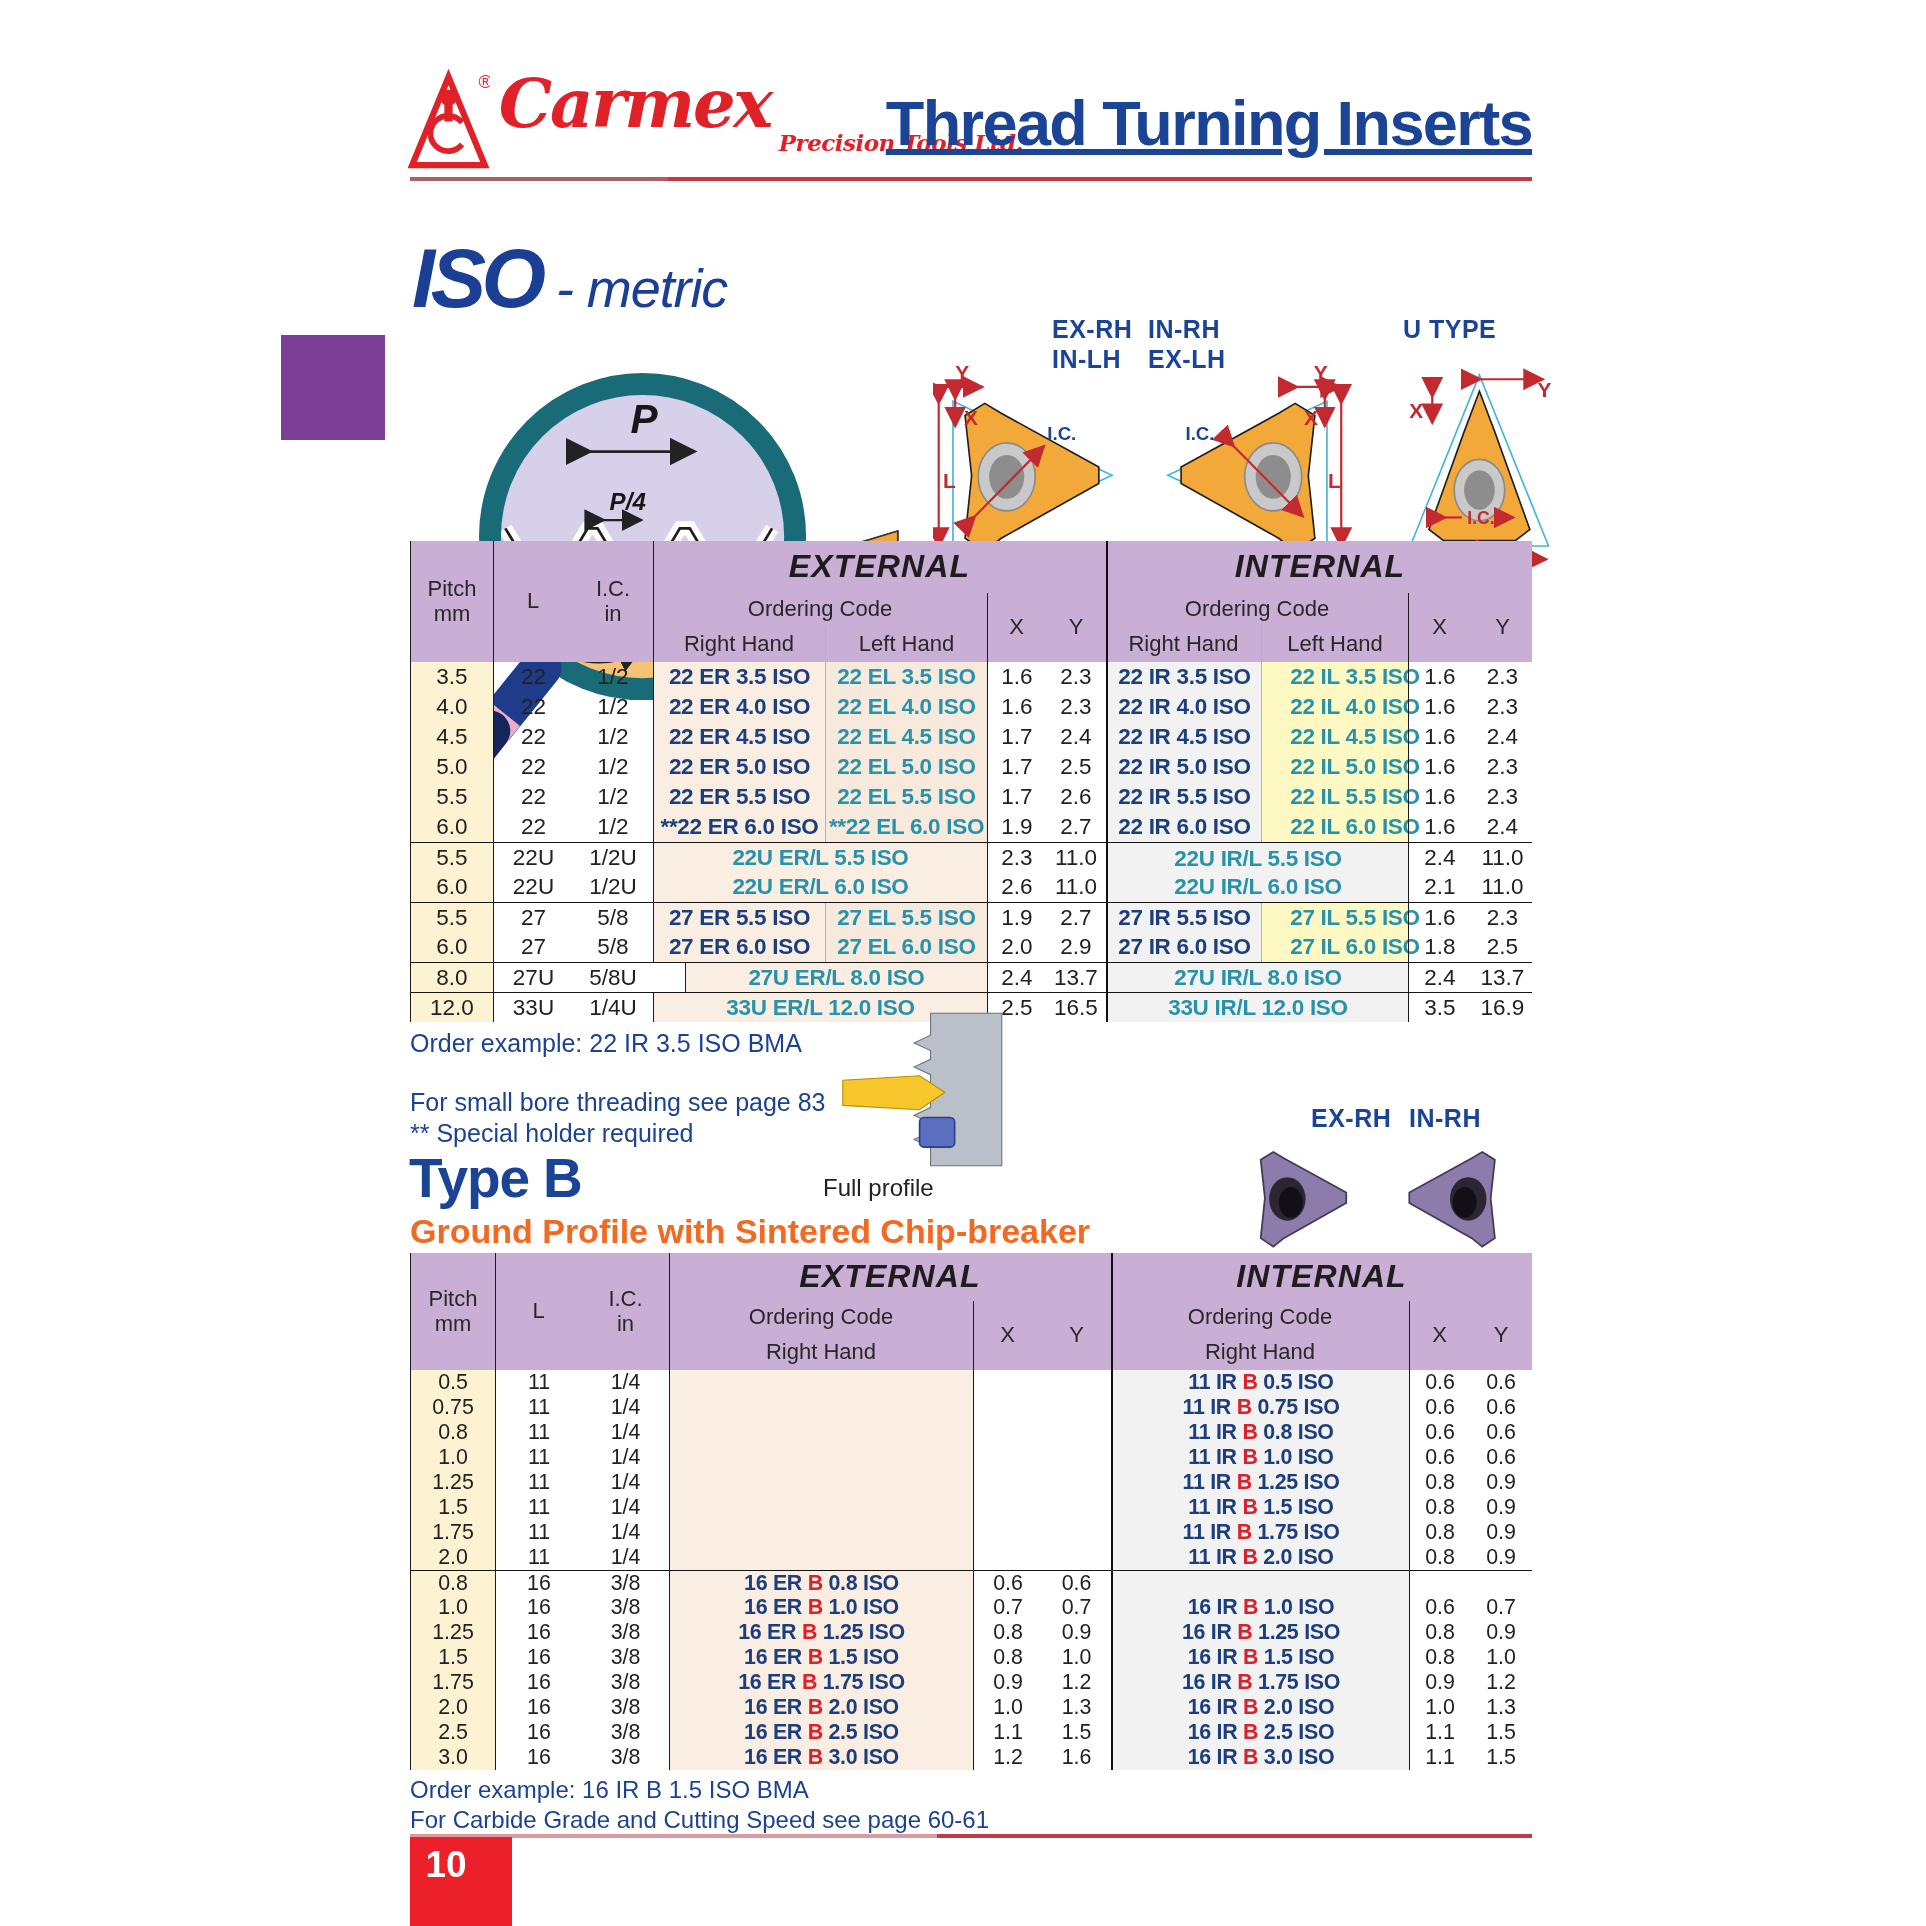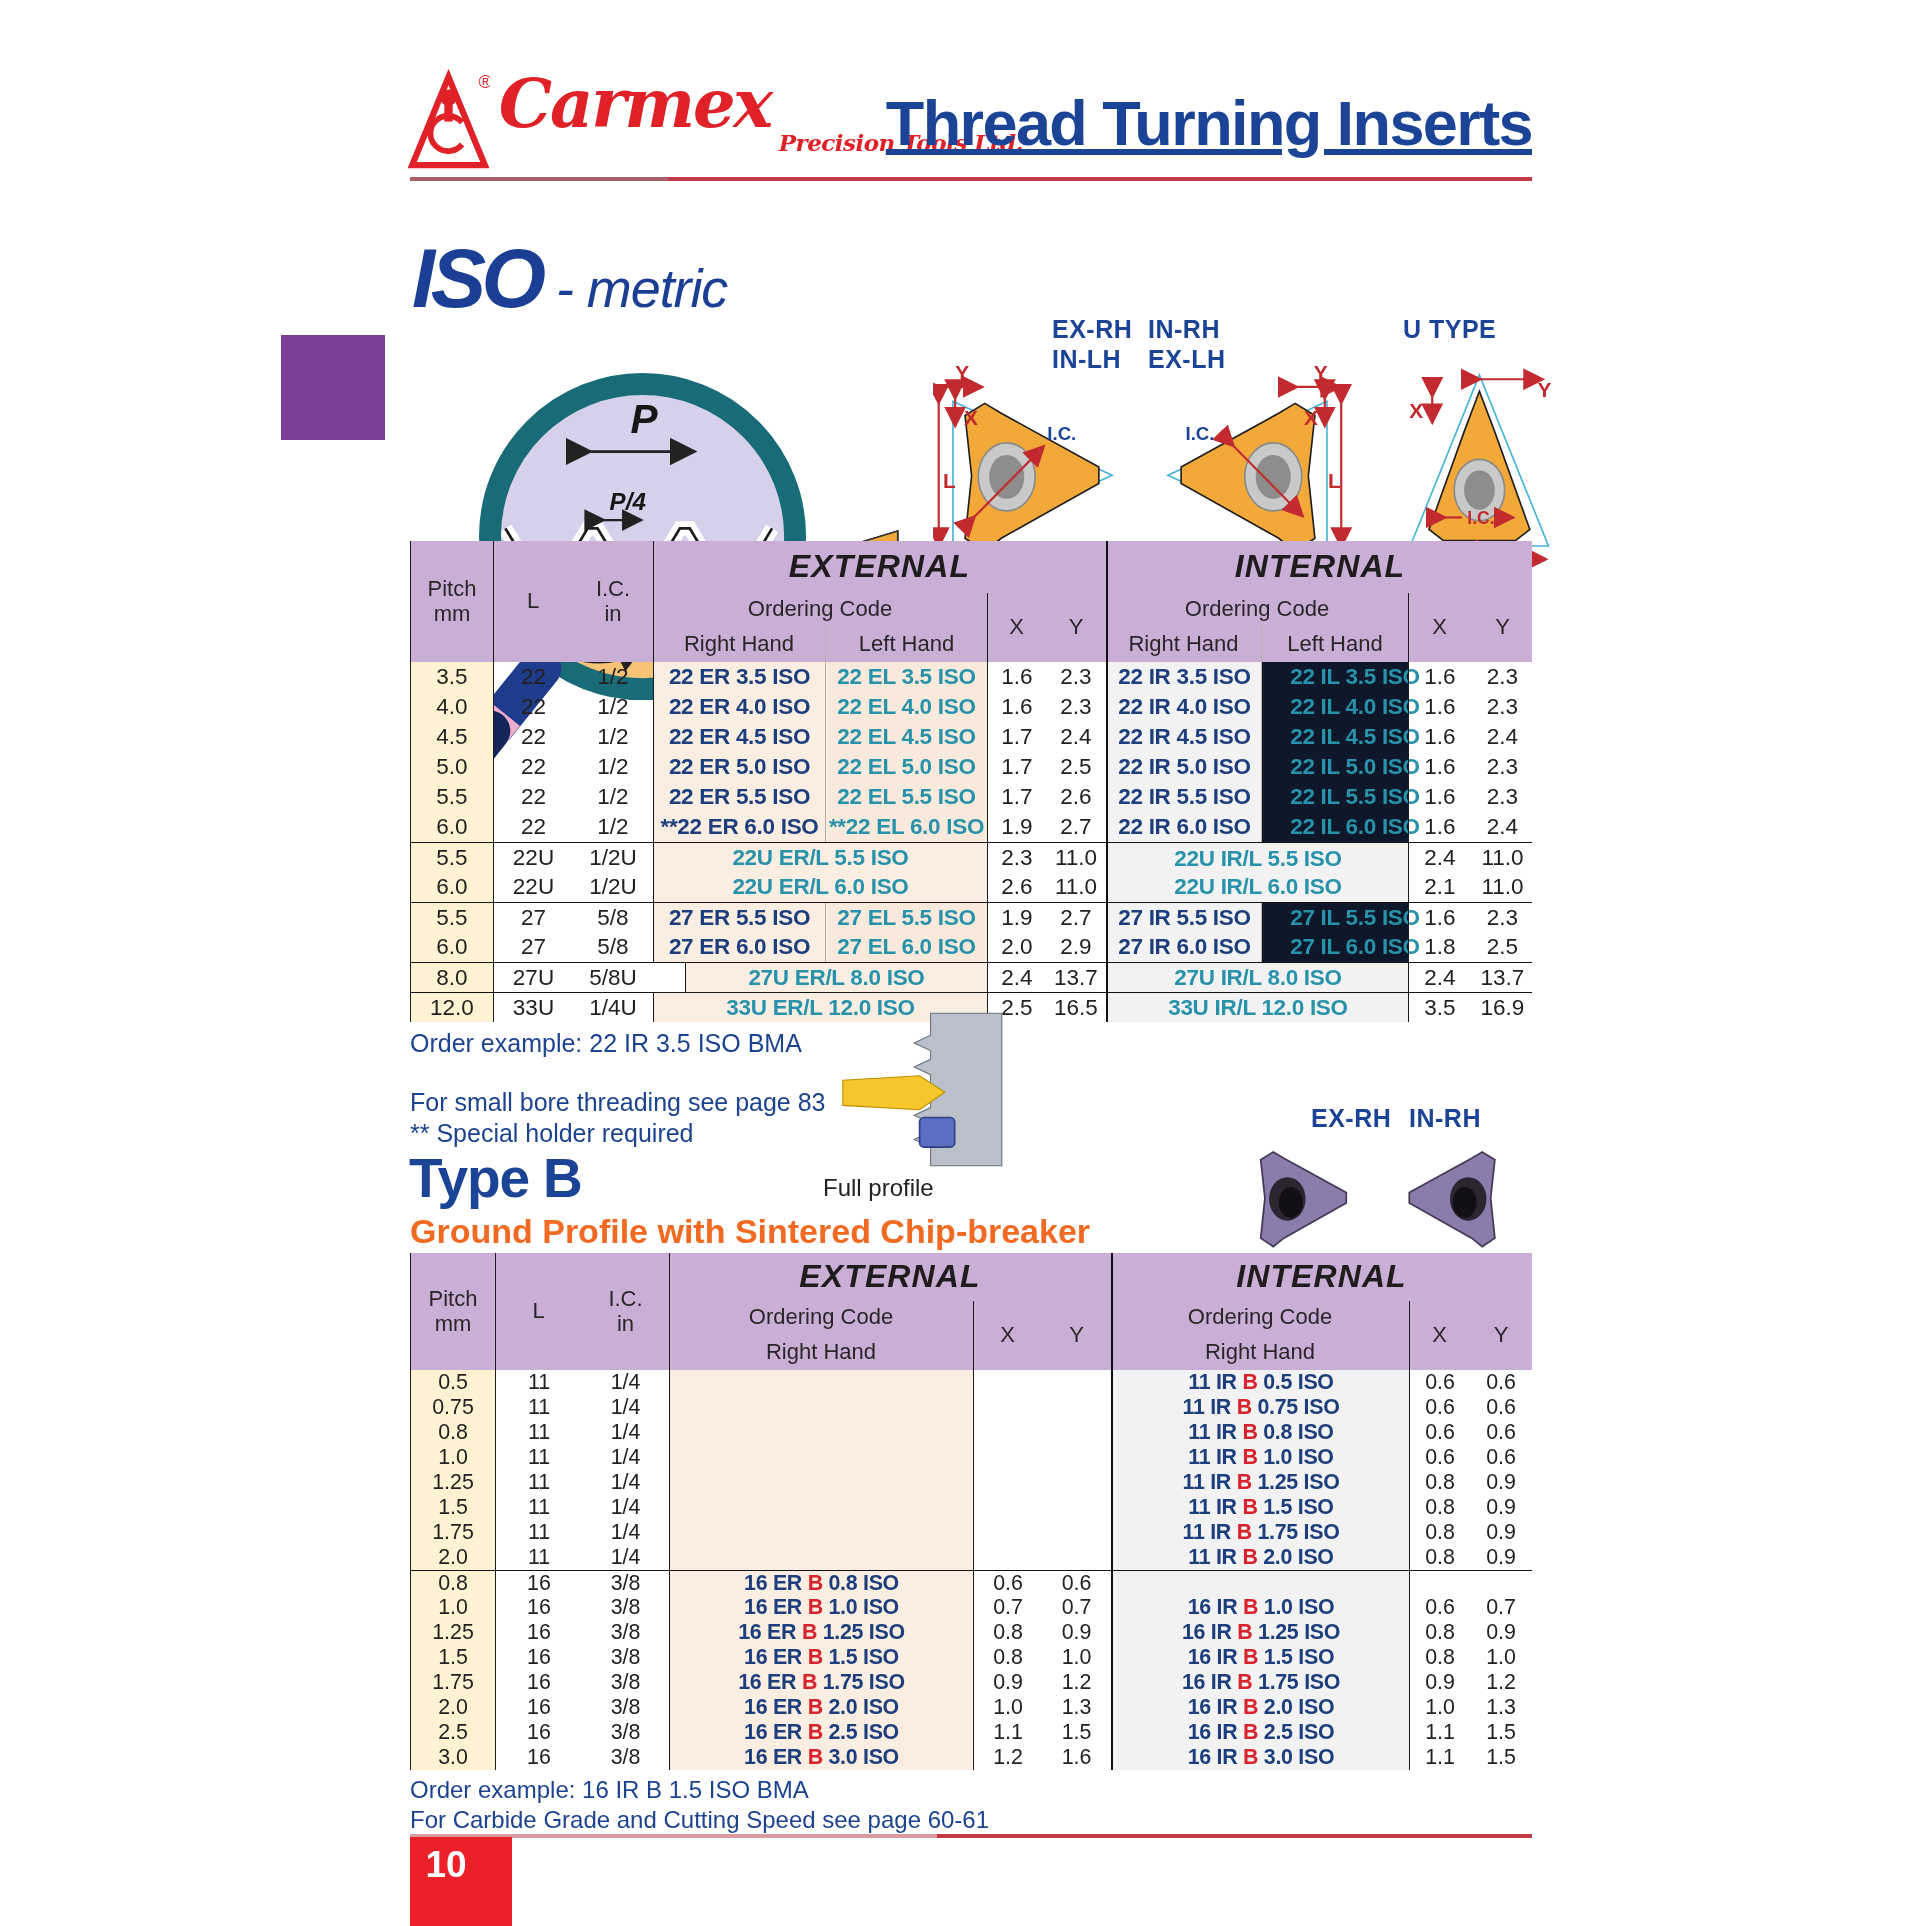--- a/index.html
+++ b/index.html
@@ -53,21 +53,21 @@
   .vl2 { border-left:1.1px solid #1b1b1b; } .vl4 { border-left:2.2px solid #101010; }
   .vl1 { border-left:0.5px solid #b9b2ab;text-align:right; }
   .trow { display:grid; align-items:stretch; }
   #table1 .trow { grid-template-columns:82px 80px 80px 172px 162px 59px 60px 155px 147px 63px 63px; height:30px; }
   #table2 .trow { grid-template-columns:84px 87px 87px 304px 69px 69px 298px 61px 62px; height:25px; }
   .cell { display:flex; align-items:center; justify-content:center; font-size:22.5px; color:#242021; height:100%; }
   #table2 .cell { font-size:21.4px; }
   .code { font-weight:700; letter-spacing:-0.3px; white-space:nowrap; }
   .navy { color:#1c3e7c; } .teal { color:#2792a9; } .code-b { color:#d7232b; }
   .bg-pitch { background:#fdf3d3; } .bg-ext { background:#faeee3; } .bg-ext2 { background:#f7e9dc; }
-  .bg-int { background:#f2f2f3; } .bg-int2 { background:#0f172a;padding-left:40px; }
+  .bg-int { background:#f2f2f3; } .bg-int2 { background:#fef9c3;padding-left:40px; }
   .gsep { border-top:1.6px solid #151515; }
 
   
   .bluenote { position:absolute; left:410px; font-size:25px; color:#1c4390; font-weight:500; }
   .typeb-title { position:absolute; left:409px; top:1146px; font-size:55px; font-weight:700;
                  color:#1b4496; letter-spacing:-1.1px; }
   .typeb-sub { position:absolute; left:410px; top:1212px; font-size:34px; font-weight:700; color:#f26a21; }
   .fullprofile-label { position:absolute; left:823px; top:1174px; font-size:24px; color:#222; }
 
   

